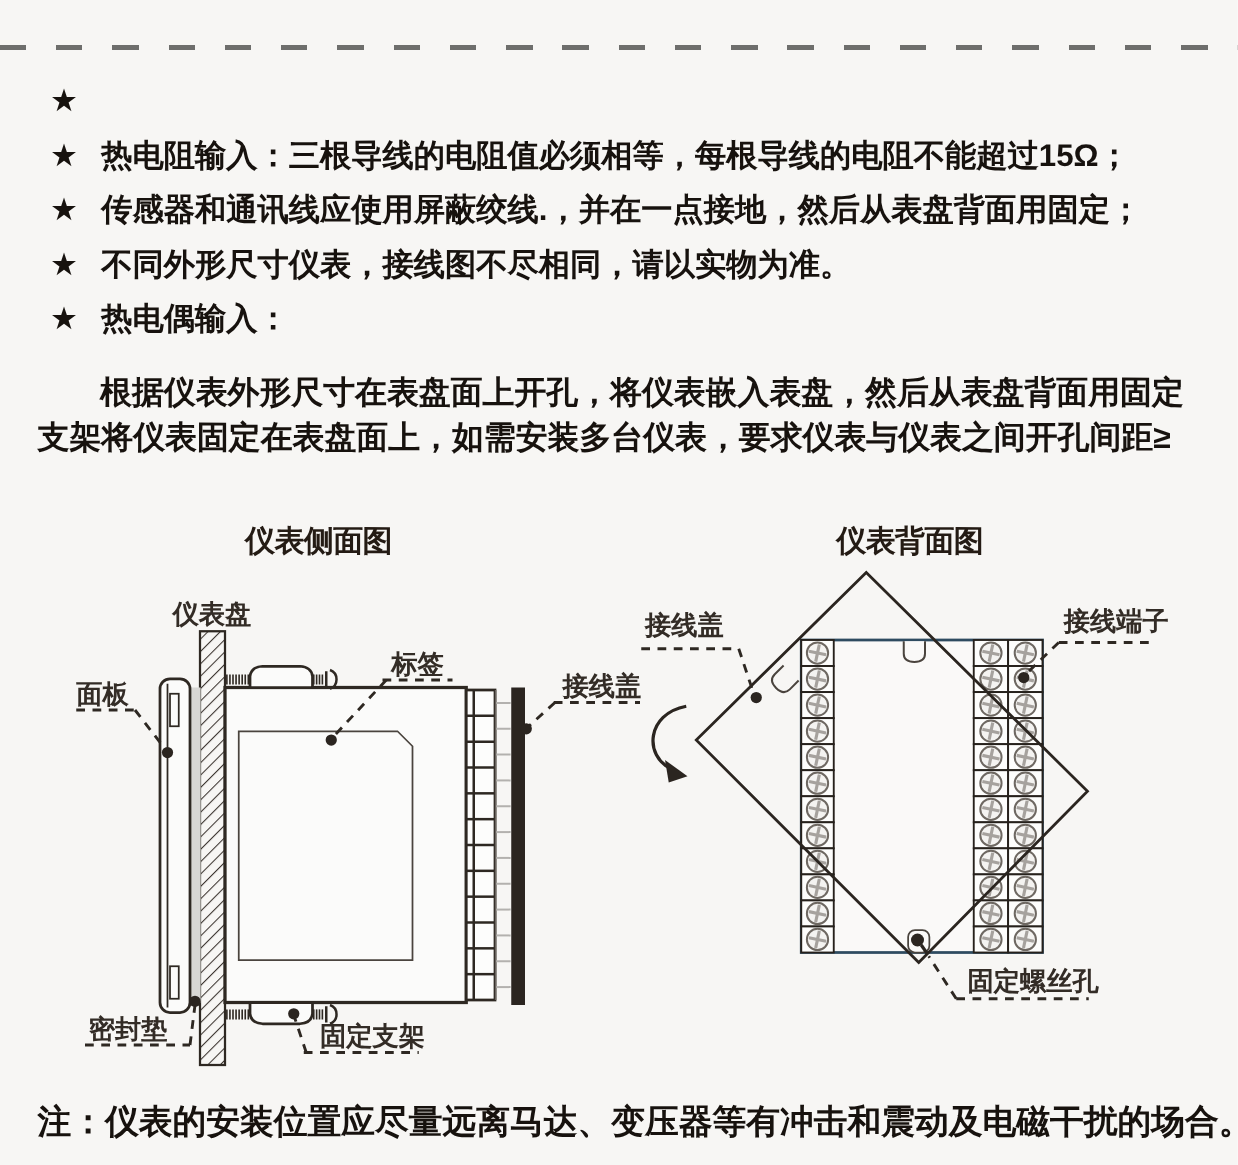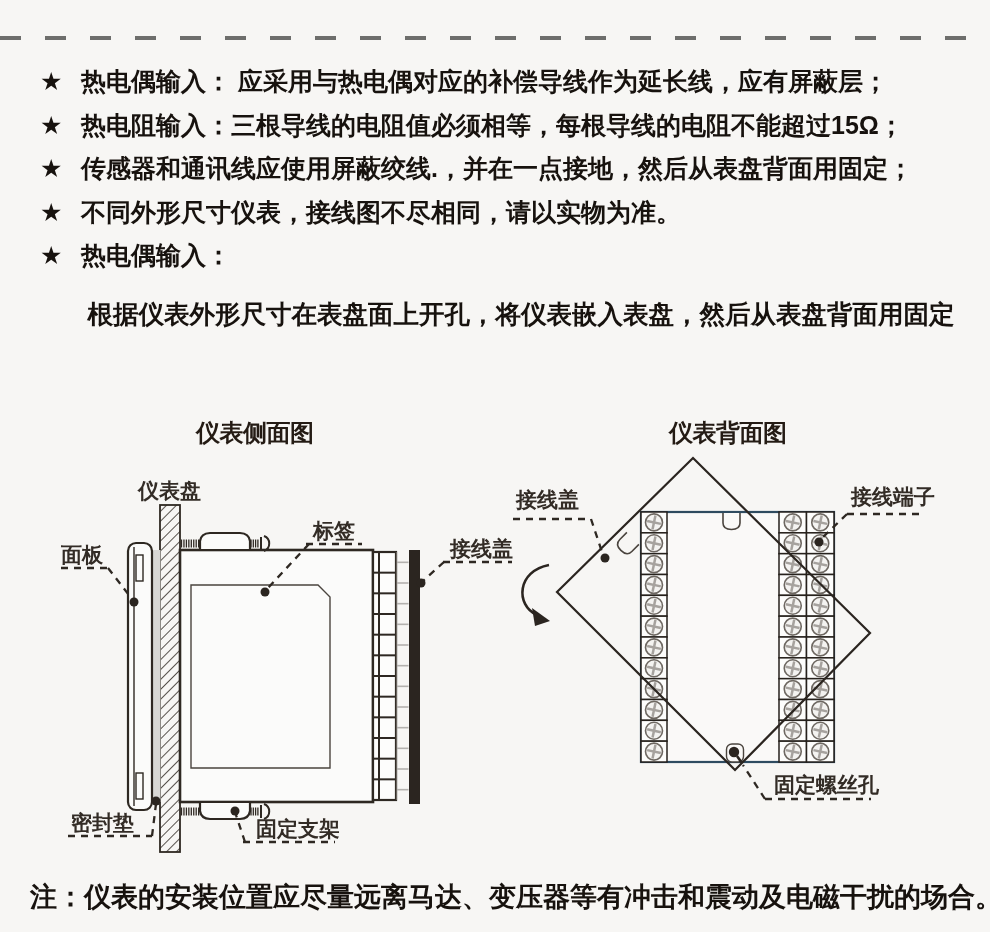--- a/index.html
+++ b/index.html
@@ -15,21 +15,21 @@
     position:absolute;left:0;top:36px;width:100%;height:4px;
     background:repeating-linear-gradient(90deg,#6e6e6c 0 21px,transparent 21px 45px);
   }
   
   .bullets{position:absolute;left:40px;top:68px;right:20px;}
   .bullet-row{display:flex;align-items:flex-start;height:26.5px;margin-bottom:17px;}
   .bullet-row .star{width:26px;font-size:25px;line-height:27px;flex:0 0 auto;margin-right:15px;}
   .bullet-row .btext{font-size:25px;line-height:27px;font-weight:700;letter-spacing:0;white-space:nowrap;}
   
   .paragraph{position:absolute;left:30px;top:296px;width:932px;font-size:25.5px;font-weight:700;}
-  .paragraph .pline{line-height:36.4px;white-space:nowrap;text-align:center;}
+  .paragraph .pline{line-height:36.4px;white-space:nowrap;}
   .paragraph .pline.indent{text-indent:50px;}
   
   .diagram-title{
     position:absolute;top:417px;
     font-family:"Liberation Serif","DejaVu Serif",serif;
     font-size:24px;font-weight:700;letter-spacing:-0.5px;color:#241b14;
     white-space:nowrap;
   }
   .diagram-title.left{left:196px;}
   .diagram-title.right{left:669px;}
@@ -43,21 +43,20 @@
 </head>
 <body>
 
 <div class="page">
 
   <div class="top-dashes"></div>
 
   <div class="bullets">
     <div class="bullet-row">
       <span class="star">★</span>
-      <span class="btext">热电偶输入： 应采用与热电偶对应的补偿导线作为延长线，应有屏蔽层；</span>
     </div>
     <div class="bullet-row">
       <span class="star">★</span>
       <span class="btext">热电阻输入：三根导线的电阻值必须相等，每根导线的电阻不能超过15Ω；</span>
     </div>
     <div class="bullet-row">
       <span class="star">★</span>
       <span class="btext">传感器和通讯线应使用屏蔽绞线.，并在一点接地，然后从表盘背面用固定；</span>
     </div>
     <div class="bullet-row">
@@ -65,20 +64,21 @@
       <span class="btext">不同外形尺寸仪表，接线图不尽相同，请以实物为准。</span>
     </div>
     <div class="bullet-row">
       <span class="star">★</span>
       <span class="btext">热电偶输入：</span>
     </div>
   </div>
 
   <div class="paragraph">
     <div class="pline indent">根据仪表外形尺寸在表盘面上开孔，将仪表嵌入表盘，然后从表盘背面用固定</div>
+    <div class="pline">支架将仪表固定在表盘面上，如需安装多台仪表，要求仪表与仪表之间开孔间距≥</div>
   </div>
 
   <div class="diagram-title left">仪表侧面图</div>
   <div class="diagram-title right">仪表背面图</div>
 
   <svg class="dsvg left" id="side-svg" viewBox="0 0 485 420">
     <defs>
       <pattern id="hatch" width="7" height="7" patternUnits="userSpaceOnUse" patternTransform="rotate(45)">
         <line x1="0" y1="0" x2="0" y2="7" stroke="#3a332e" stroke-width="1.7"></line>
       </pattern>

